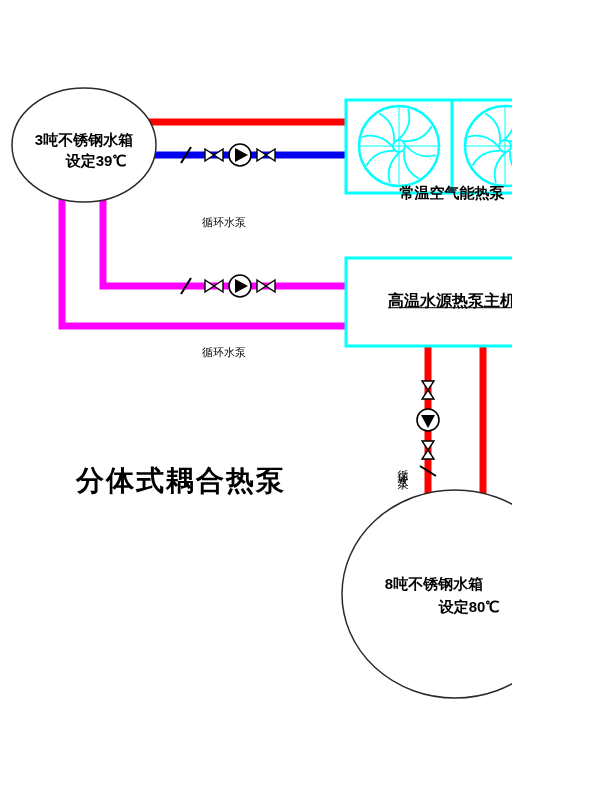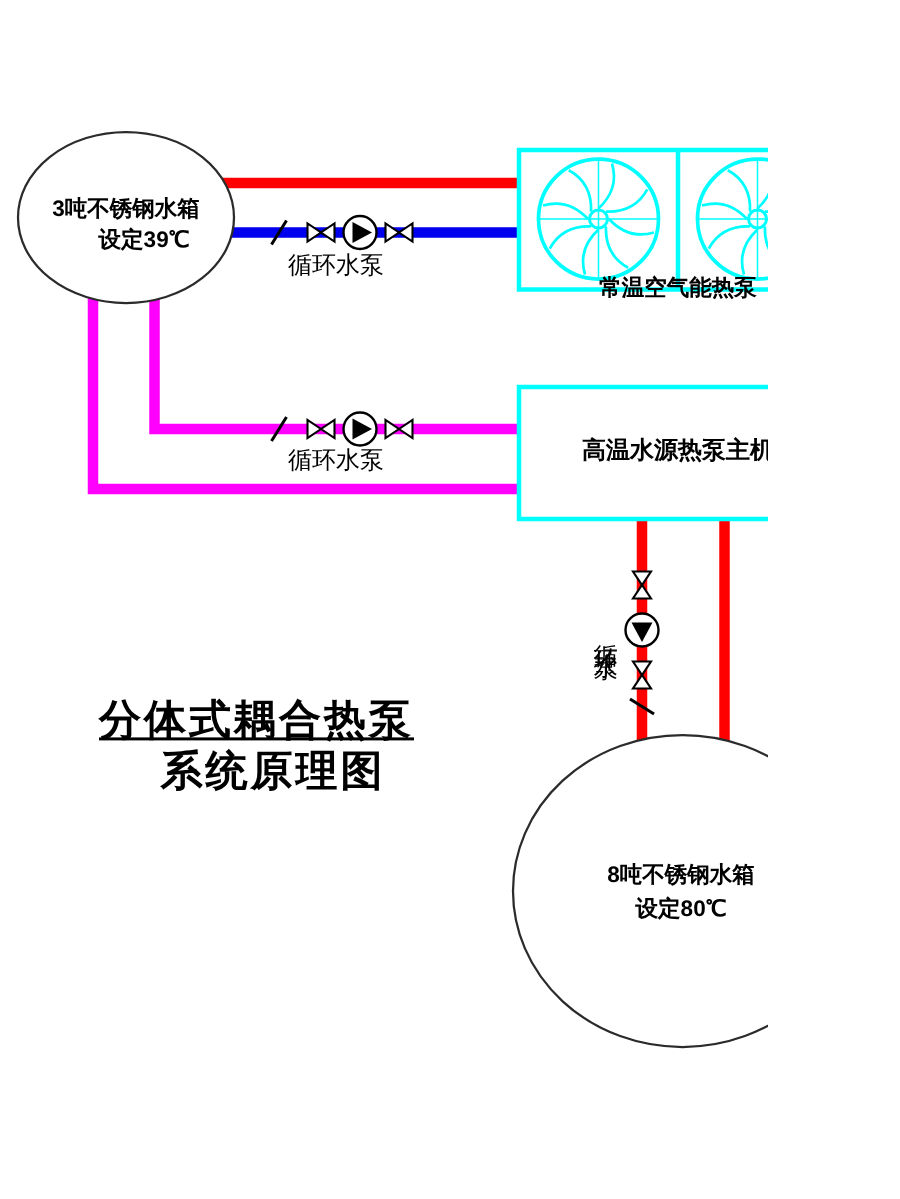--- a/index.html
+++ b/index.html
@@ -14,23 +14,23 @@
   }
   .stage svg { position: absolute; left: 0; top: 0; }
   .lbl {
     position: absolute;
     transform: translate(-50%, -50%);
     white-space: nowrap;
     color: #000000;
     text-align: center;
     line-height: 1.1;
   }
-  .lbl.small  { font-size: 16px; }
+  .lbl.small  { font-size: 11px; margin-top: 44px; }
   .lbl.bold15 { font-size: 15px; font-weight: bold; }
-  .lbl.bold16 { font-size: 16px; font-weight: bold; }
+  .lbl.bold16 { font-size: 16px; font-weight: bold; text-decoration: underline; }
   .lbl.title  { font-size: 28px; font-weight: bold; letter-spacing: 2px; }
   .lbl.vertical {
     writing-mode: vertical-rl;
     text-orientation: upright;
     letter-spacing: 3px;
   }
 </style>
 </head>
 <body>
 
@@ -117,19 +117,18 @@
   <div class="lbl small" style="left:224px; top:178px;">循环水泵</div>
 
   <div class="lbl bold15" style="left:452px; top:193px;">常温空气能热泵</div>
 
   <div class="lbl small" style="left:224px; top:308px;">循环水泵</div>
 
   <div class="lbl bold16" style="left:452px; top:301px;">高温水源热泵主机</div>
 
   <div class="lbl small vertical" style="left:403px; top:423px;">循环水泵</div>
 
-  <div class="lbl bold15" style="left:454px; top:584px;">8吨不锈钢水箱</div>
-  <div class="lbl bold15" style="left:454px; top:607px;">设定80℃</div>
+  <div class="lbl bold15" style="left:434px; top:584px;">8吨不锈钢水箱</div>
+  <div class="lbl bold15" style="left:469px; top:607px;">设定80℃</div>
 
-  <div class="lbl title" style="left:171px; top:481px;text-decoration:underline;">分体式耦合热泵</div>
-  <div class="lbl title" style="left:182px; top:515px;">系统原理图</div>
+  <div class="lbl title" style="left:181px; top:481px;">分体式耦合热泵</div>
 
 </div>
 
 </body></html>

